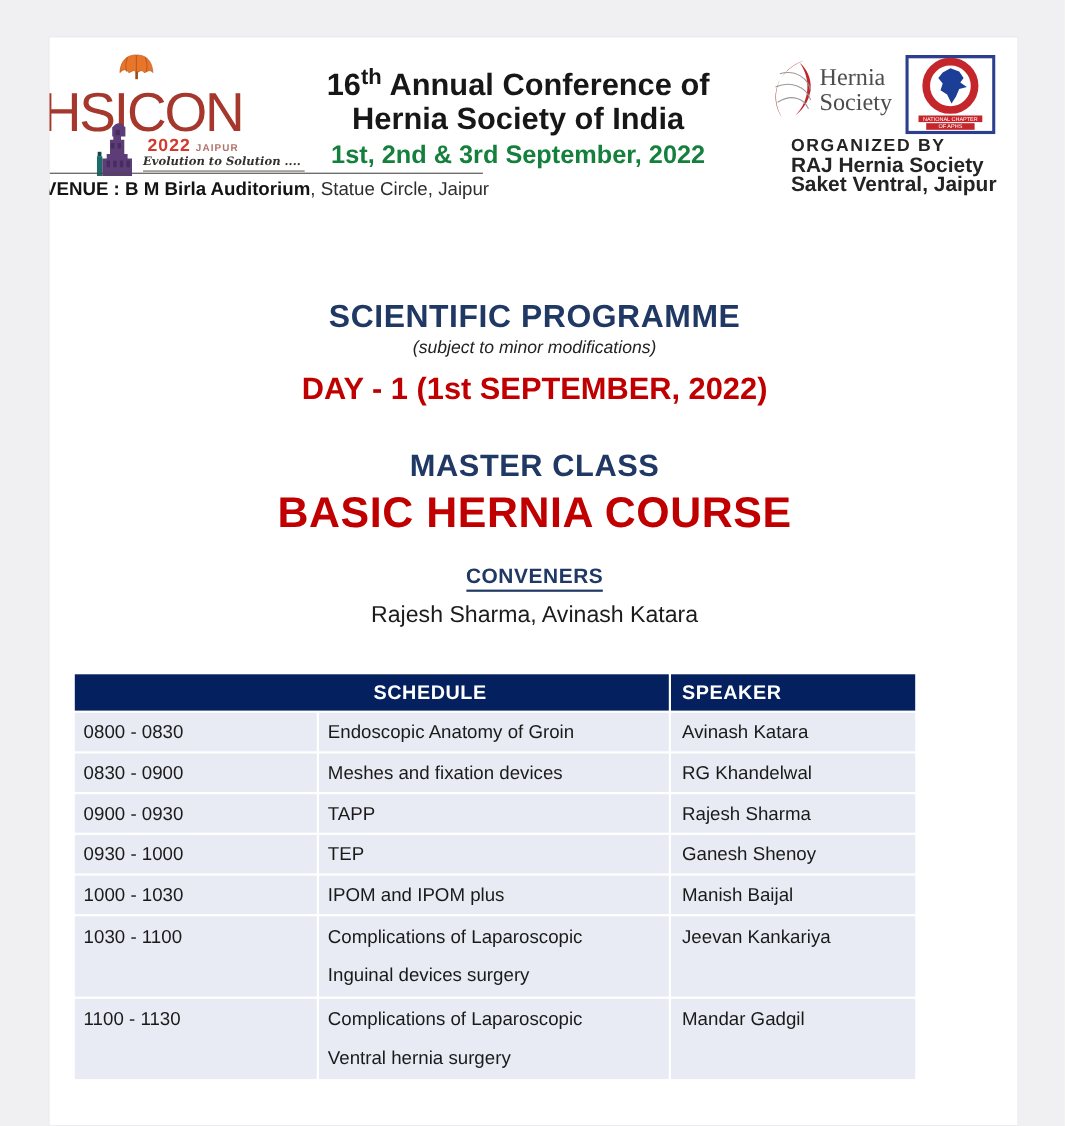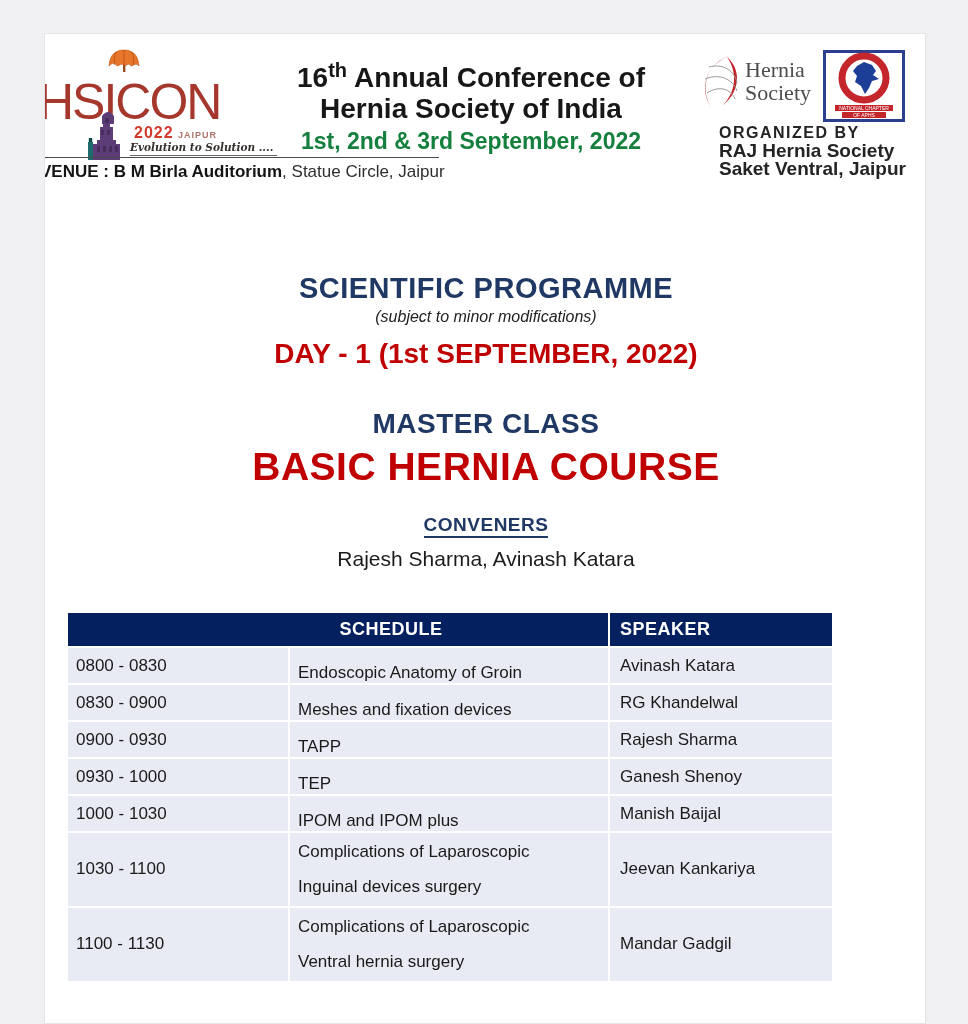--- a/index.html
+++ b/index.html
@@ -68,24 +68,24 @@
   .names{top:513px;font-size:21px;color:#1c1c1c;}
   
   .sched-table{position:absolute;left:23px;top:579px;width:764px;}
   .thead{display:grid;grid-template-columns:540px 1fr;column-gap:2px;height:33px;margin-bottom:2px;}
   .hcell{background:var(--thead-bg);color:#fff;font-weight:bold;font-size:18px;display:flex;align-items:center;}
   .hcell.schedule{justify-content:center;padding-left:106px;letter-spacing:.5px;}
   .hcell.speaker{padding-left:10px;letter-spacing:.5px;}
   .trow{display:grid;grid-template-columns:220px 318px 1fr;column-gap:2px;min-height:35px;margin-bottom:2px;}
   .cell{background:var(--row-bg);font-size:17px;color:var(--ink);display:flex;align-items:center;}
   .cell.time{padding-left:8px;}
-  .cell.topic{padding-left:8px;flex-direction:column;align-items:flex-start;justify-content:flex-end;}
+  .cell.topic{padding-left:8px;flex-direction:column;align-items:flex-start;justify-content:center;}
   .cell.speaker{padding-left:10px;}
   .trow.tall{min-height:72px;}
-  .trow.tall .cell.time,.trow.tall .cell.speaker{align-items:flex-start;padding-top:26px;}
+  .trow.tall .cell.time,.trow.tall .cell.speaker{align-items:flex-start;padding-top:9px;}
   .trow.tall .cell.topic{gap:15px;padding-top:9px;padding-bottom:9px;justify-content:flex-start;}
 </style>
 </head>
 <body>
 
 <div id="document">
 
   <div class="hsicon">
     <div class="wordmark">HSICON</div>
     <svg class="balloon" width="32" height="24" viewBox="0 0 32 24">

